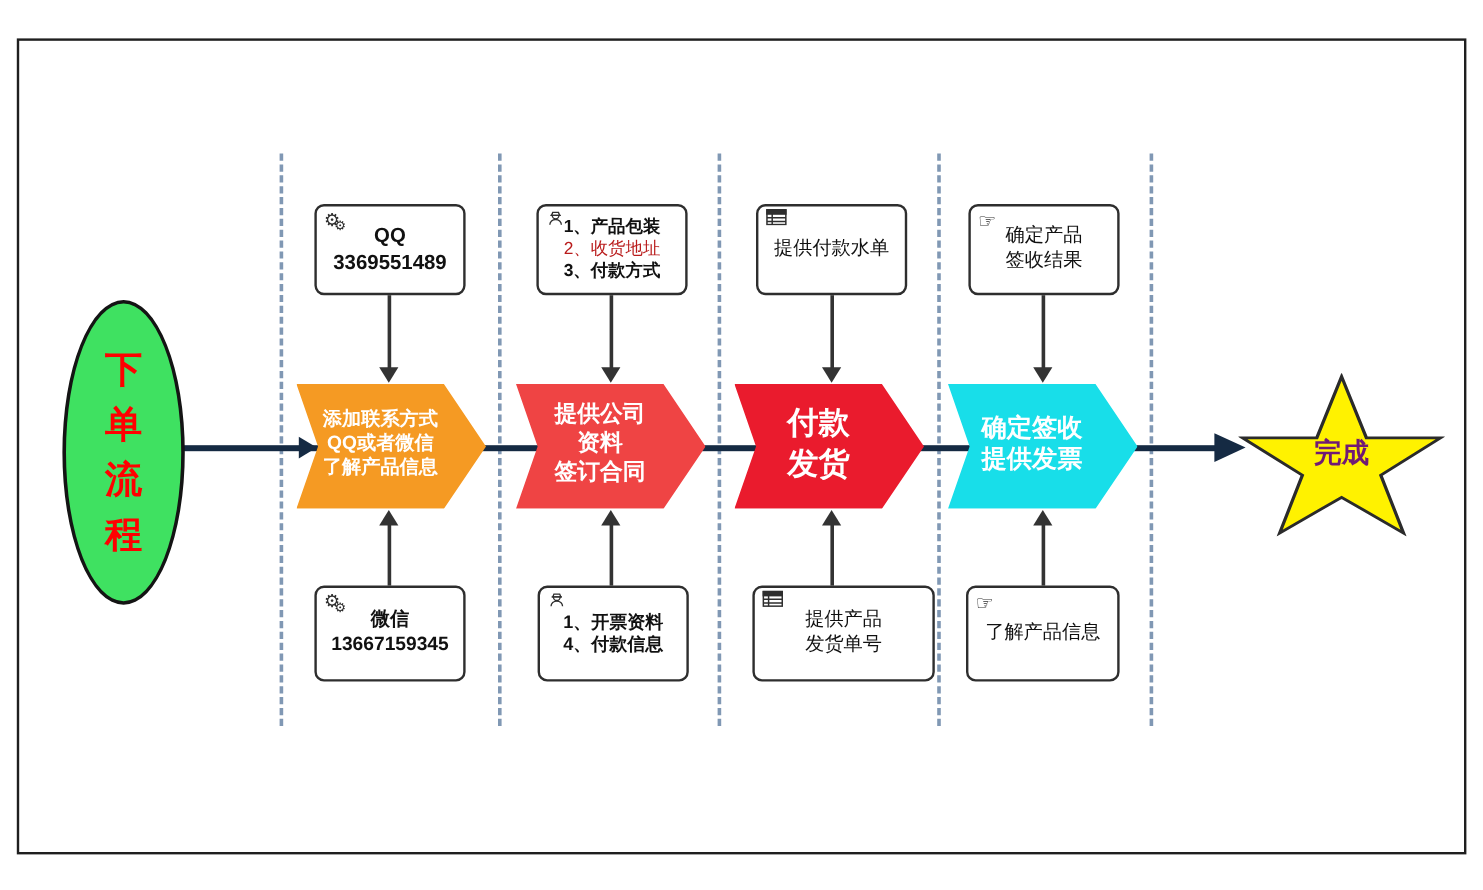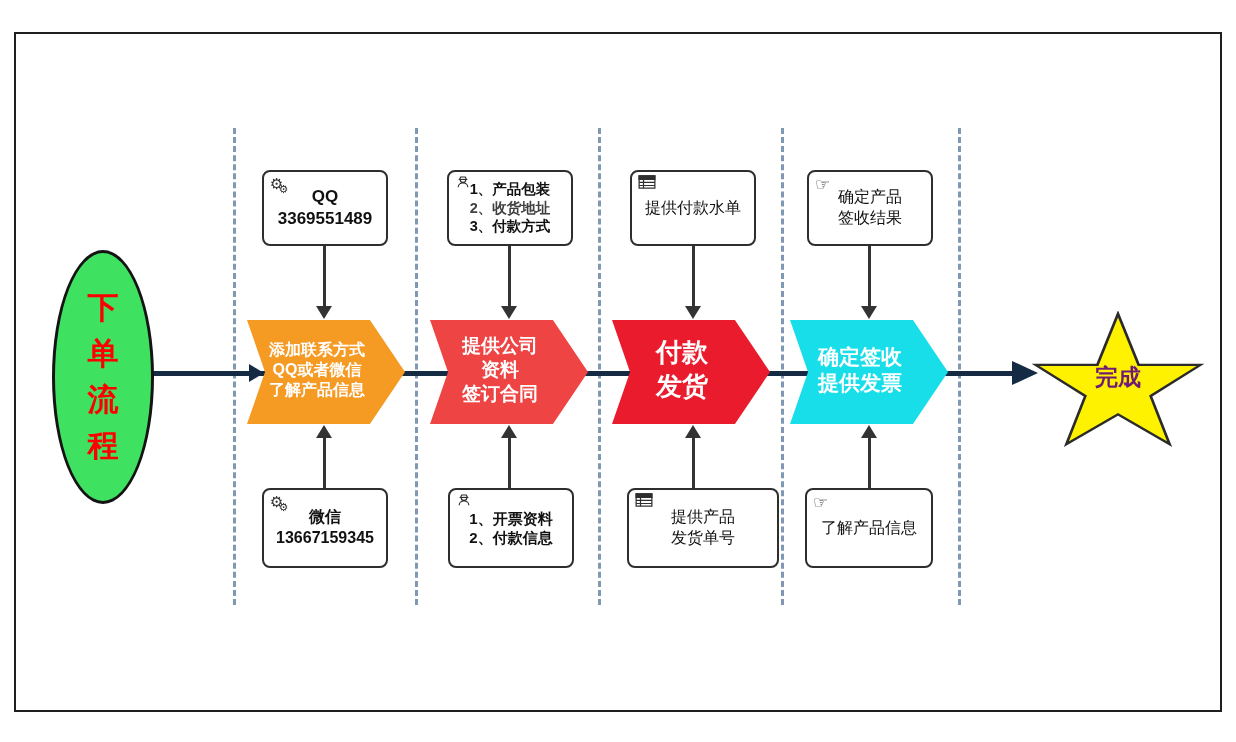--- a/index.html
+++ b/index.html
@@ -33,21 +33,21 @@
   #chev3{left:612px;font-size:26px;line-height:1.3;} #chev4{left:790px;font-size:21px;}
 
   
   .note{position:absolute;background:#fff;border:2px solid #2e2e2e;border-radius:8px;z-index:4;
         display:flex;flex-direction:column;align-items:center;justify-content:center;text-align:center;
         font-size:16px;color:#111;line-height:1.3;box-sizing:border-box;}
   .note .icon{position:absolute;top:2px;left:6px;color:#2e2e2e;}
   .gears{font-size:15px;letter-spacing:-5px;}
   .gears .g2{font-size:11px;position:relative;top:4px;}
   .bold{font-weight:bold;}
-  .lite{font-weight:bold;color:#404040;}
+  .lite{font-weight:normal;color:#b91c1c;}
   #note-t1{left:262px;top:170px;width:126px;height:76px;font-weight:bold;font-size:17px;}
   #note-t2{left:447px;top:170px;width:126px;height:76px;font-size:14.5px;}
   #note-t3{left:630px;top:170px;width:126px;height:76px;}
   #note-t4{left:807px;top:170px;width:126px;height:76px;}
   #note-b1{left:262px;top:488px;width:126px;height:80px;font-weight:bold;font-size:16px;}
   #note-b2{left:448px;top:488px;width:126px;height:80px;font-size:15px;font-weight:bold;}
   #note-b3{left:627px;top:488px;width:152px;height:80px;}
   #note-b4{left:805px;top:488px;width:128px;height:80px;}
 
   
@@ -148,21 +148,21 @@
   <div class="note" id="note-b2">
     <span class="icon">
       <svg width="16" height="16" viewBox="0 0 20 20" fill="none" stroke="#2e2e2e" stroke-width="1.4">
         <path d="M5.8 6.8 L7 3.8 H13 L14.2 6.8 Z"></path>
           <path d="M4.6 6.8 H15.4"></path>
         <path d="M6.5 6.8 a3.5 3.7 0 0 0 7 0"></path>
           <path d="M4 16.5 a6 5.4 0 0 1 12 0"></path>
       </svg>
     </span>
     <div>1、开票资料</div>
-    <div>2、付款信息</div>
+    <div>4、付款信息</div>
   </div>
   <div class="note" id="note-b3">
     <span class="icon">
       <svg width="18" height="14" viewBox="0 0 20 16" fill="none" stroke="#2e2e2e" stroke-width="1.4">
         <rect x="1" y="1" width="18" height="14"></rect>
           <rect x="1" y="1" width="18" height="4" fill="#2e2e2e"></rect>
         <path d="M1 8.5 H19 M1 12 H19 M6 5 V15"></path>
       </svg>
     </span>
     <div>提供产品</div>

